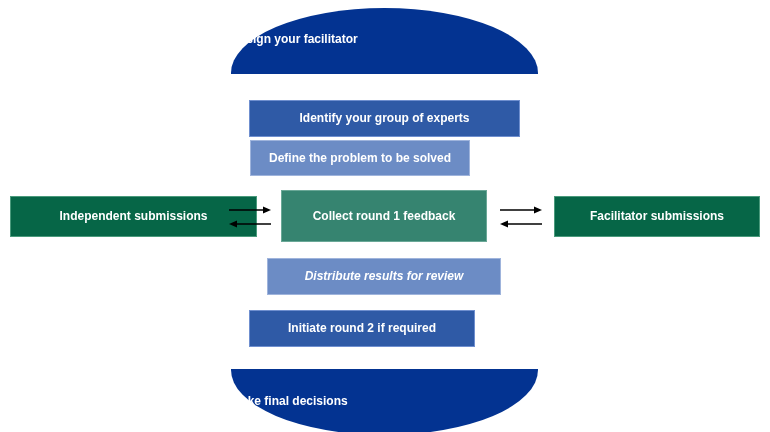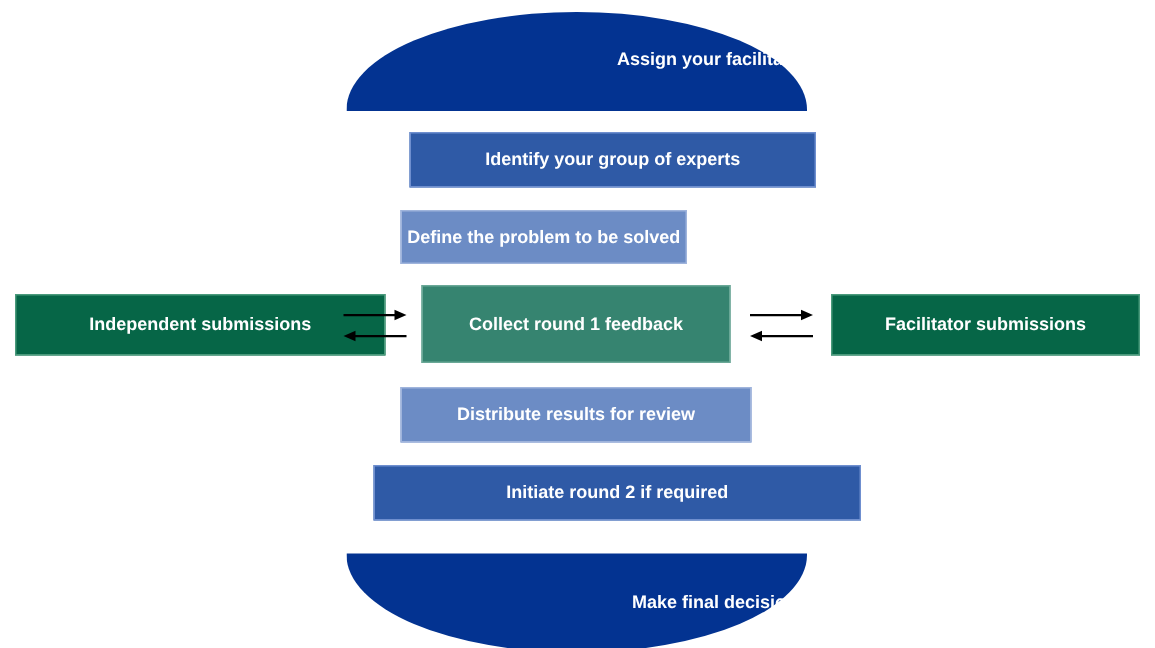--- a/index.html
+++ b/index.html
@@ -12,40 +12,40 @@
   .light-blue { background: #6c8cc5; border: 1px solid #9fb4dc; }
   .mid-green { background: #368470; border: 1px solid #6aa897; }
   .dark-green { background: #066647; border: 1px solid #4a9a7c; }
   .cap { position: absolute; left: 231px; width: 307px; overflow: hidden; }
   .cap-top { top: 8px; height: 66px; }
   .cap-bottom { top: 369px; height: 66px; }
   .cap .ellipse { position: absolute; left: 0; width: 307px; height: 130px;
                   background: #033391; border-radius: 50%; }
   .cap-top .ellipse { top: 0; }
   .cap-bottom .ellipse { bottom: 0; }
-  .cap .label { position: absolute; left: 0; width: 100%; text-align: right;
+  .cap .label { position: absolute; left: 0; width: 100%; text-align: left;
                 color: #ffffff; font-weight: bold; font-size: 12px; }
   .cap-top .label { top: 24px; }
   .cap-bottom .label { top: 25px; }
   .arrows { position: absolute; width: 44px; height: 24px; }
   .arrows svg { display: block; }
 </style>
 </head>
 <body>
 
 <div class="cap cap-top">
   <div class="ellipse"></div>
   <div class="label">Assign your facilitator</div>
 </div>
 
-<div class="box dark-blue" style="left:249px; top:88px; width:271px; height:37px;margin-left:24px;">
+<div class="box dark-blue" style="left:249px; top:100px; width:271px; height:37px;">
   <span>Identify your group of experts</span>
 </div>
 
-<div class="box light-blue" style="left:267px; top:140px; width:191px; height:36px;">
+<div class="box light-blue" style="left:250px; top:140px; width:220px; height:36px;">
   <span>Define the problem to be solved</span>
 </div>
 
 <div class="box dark-green" style="left:10px; top:196px; width:247px; height:41px;">
   <span>Independent submissions</span>
 </div>
 
 <div class="arrows" style="left:228px; top:205px;">
   <svg width="44" height="24" viewBox="0 0 44 24">
     <line x1="1" y1="5" x2="36" y2="5" stroke="#000" stroke-width="1.5"></line>
@@ -65,24 +65,24 @@
     <polygon points="43,5 35,1.5 35,8.5" fill="#000"></polygon>
     <line x1="8" y1="19" x2="43" y2="19" stroke="#000" stroke-width="1.5"></line>
     <polygon points="1,19 9,15.5 9,22.5" fill="#000"></polygon>
   </svg>
 </div>
 
 <div class="box dark-green" style="left:554px; top:196px; width:206px; height:41px;">
   <span>Facilitator submissions</span>
 </div>
 
-<div class="box light-blue" style="left:267px; top:258px; width:234px; height:37px;">
+<div class="box light-blue" style="left:267px; top:258px; width:234px; height:37px;font-style:italic;">
   <span>Distribute results for review</span>
 </div>
 
-<div class="box dark-blue" style="left:249px; top:310px; width:325px; height:37px;">
+<div class="box dark-blue" style="left:249px; top:310px; width:226px; height:37px;">
   <span>Initiate round 2 if required</span>
 </div>
 
 <div class="cap cap-bottom">
   <div class="ellipse"></div>
   <div class="label">Make final decisions</div>
 </div>
 
 </body></html>

